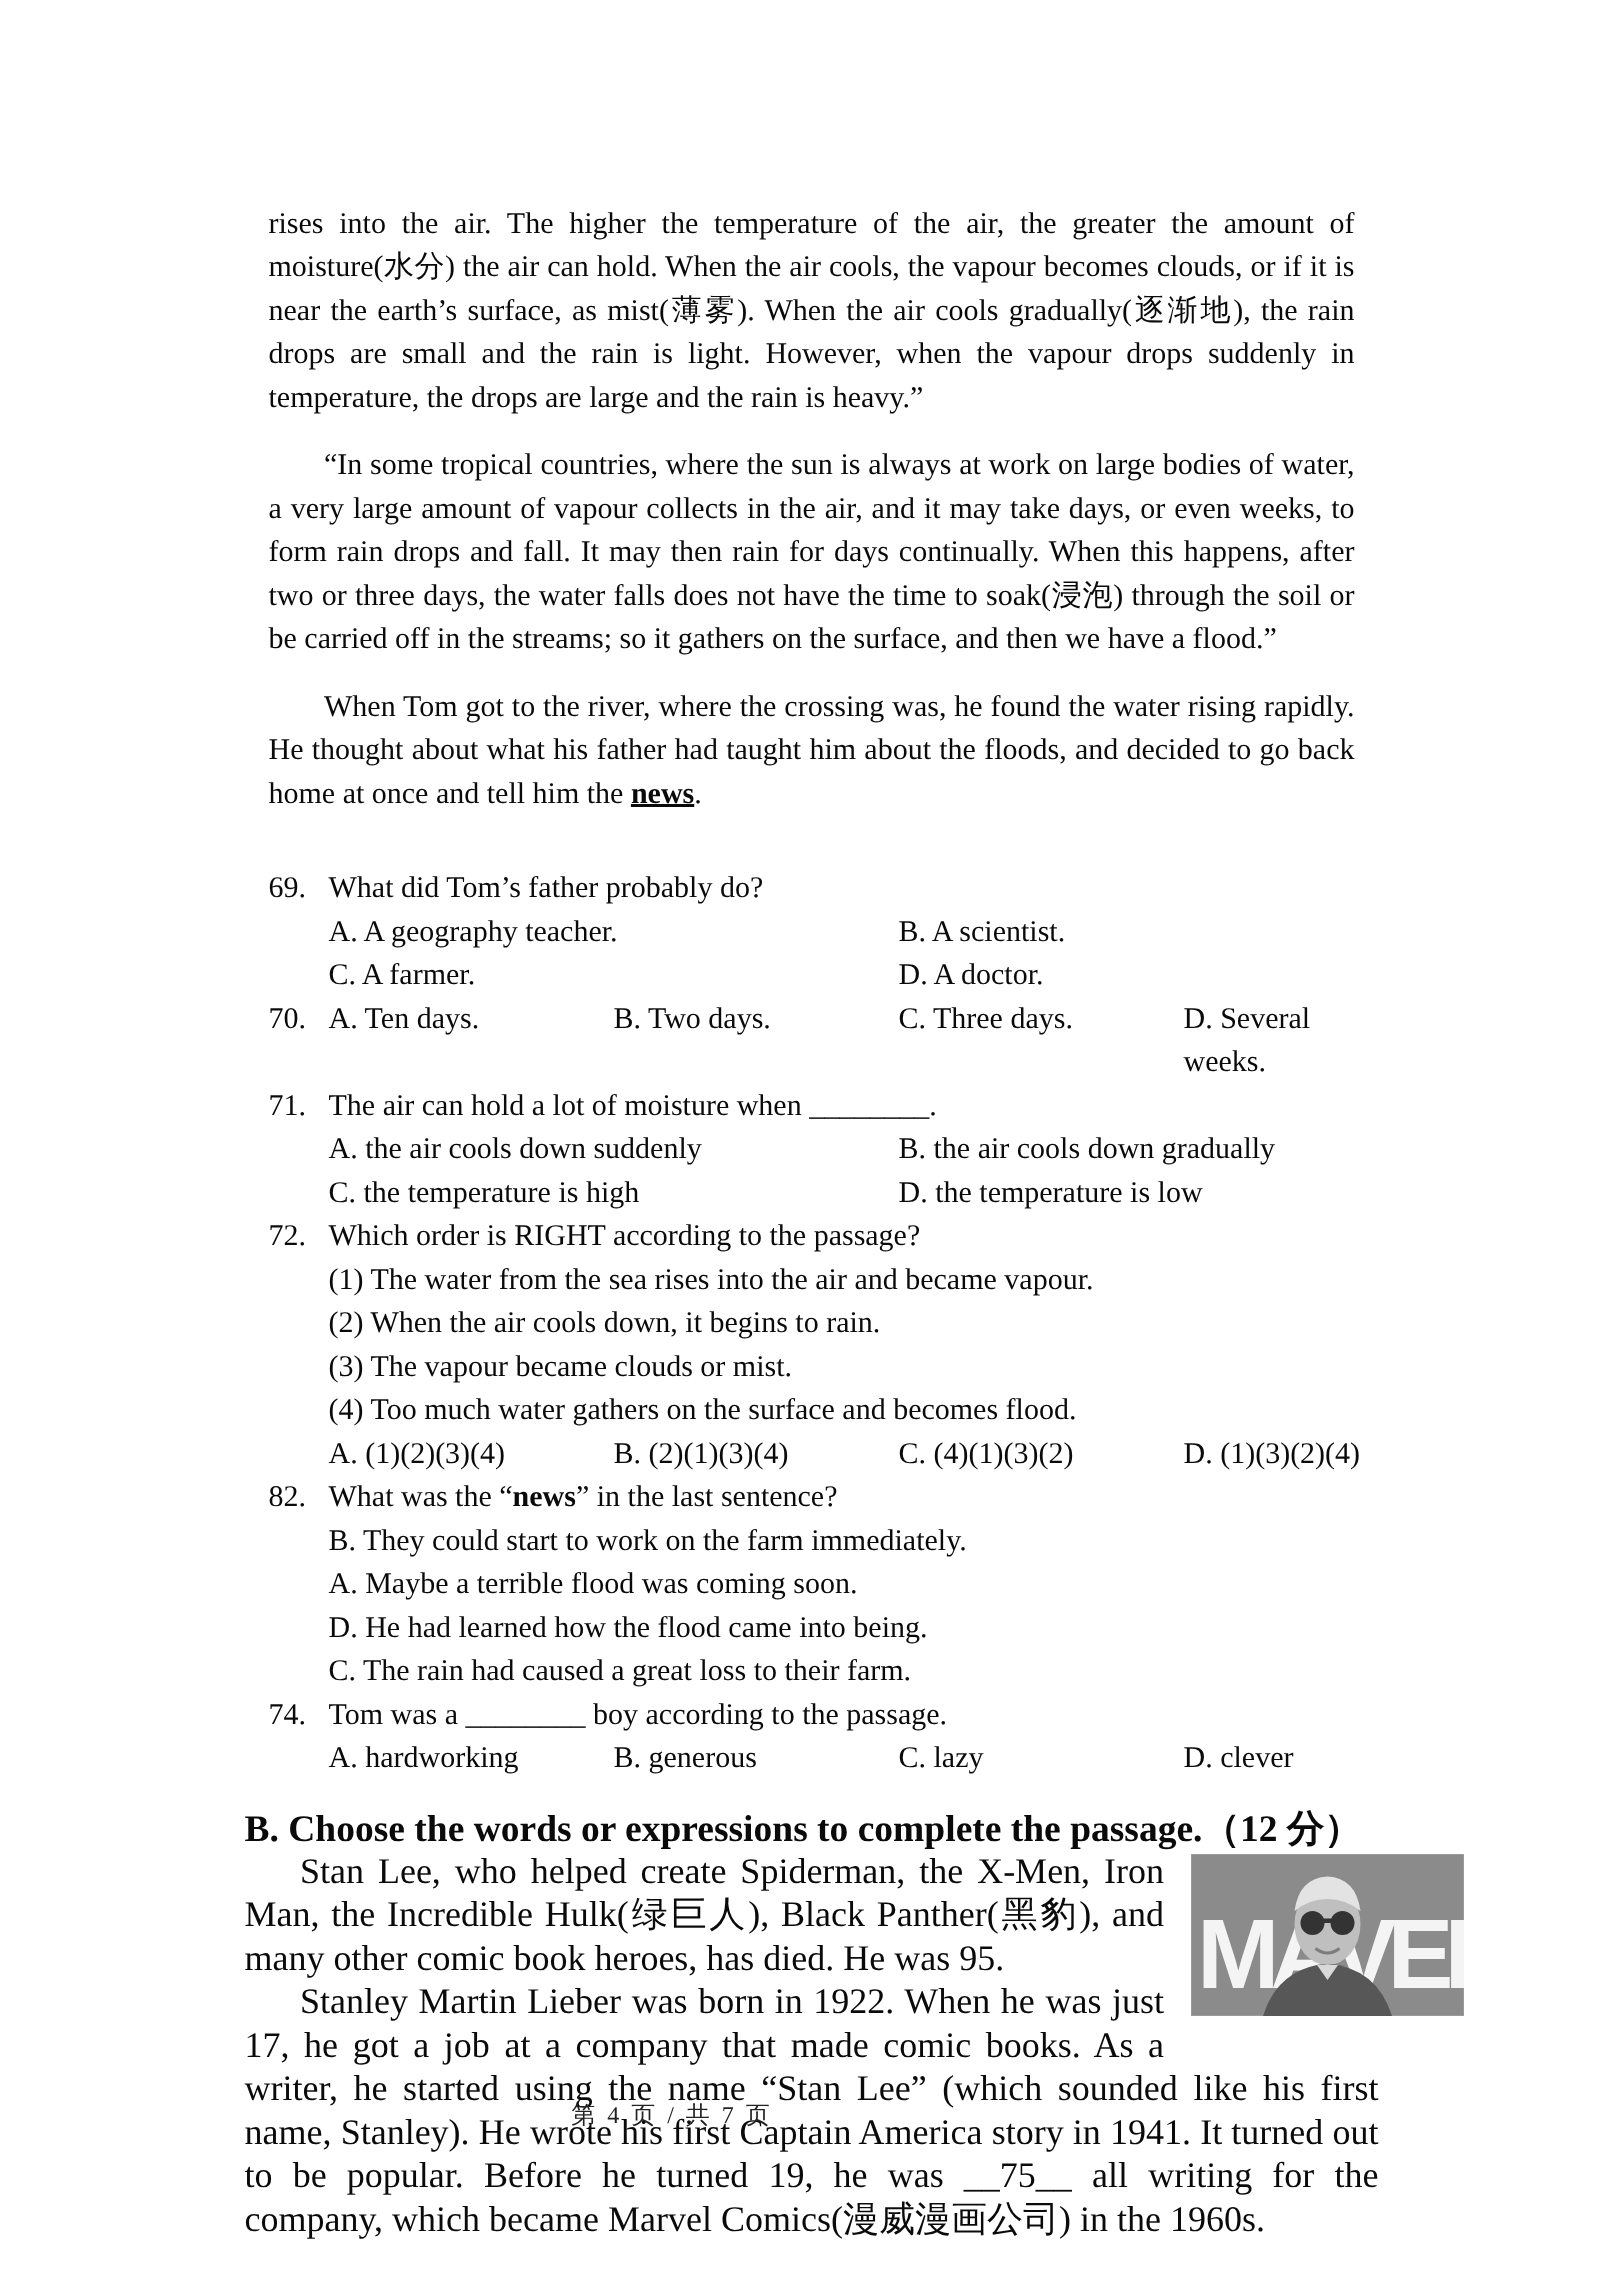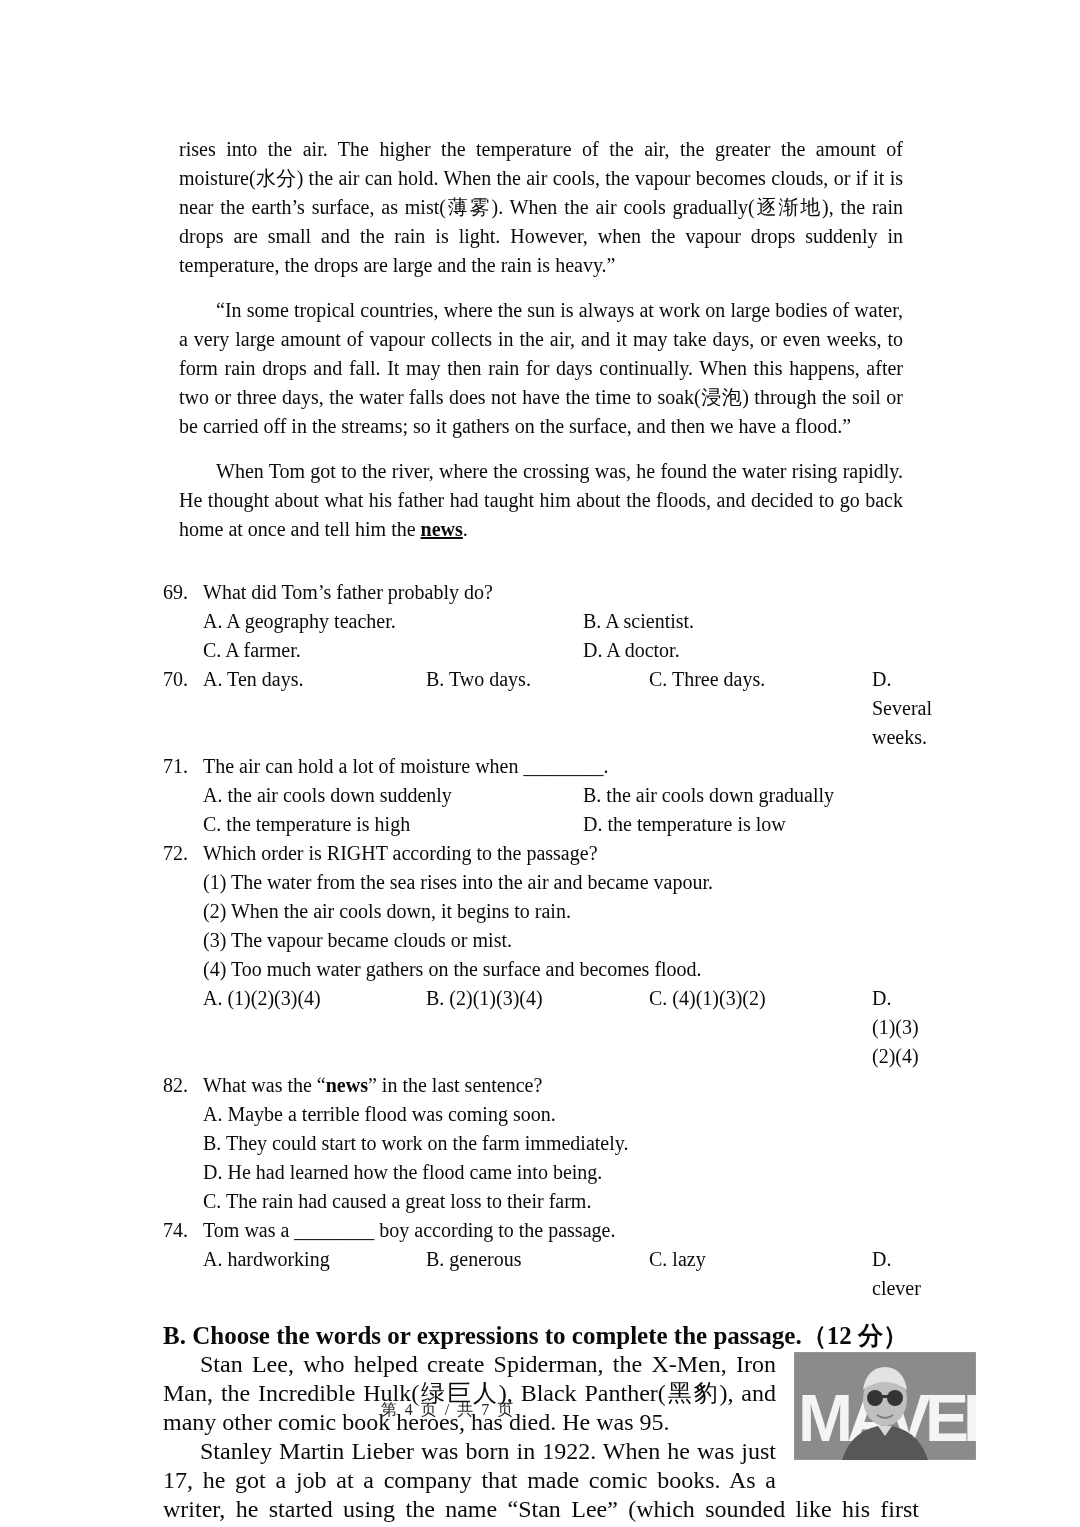--- a/index.html
+++ b/index.html
@@ -9,25 +9,25 @@
     position:relative; overflow:hidden;
   }
   .content { position:absolute; left:163px; top:119px; width:756px; }
   .passage p {
     margin:16px; font-size:20px; line-height:29px; text-align:justify;
   }
   .passage p.indent, .sectionb-body p { text-indent:37px; }
   .news-word { font-weight:bold; text-decoration:underline; }
   .bold-word { font-weight:bold; }
 
-  .questions { margin-top:34px; font-size:20px; line-height:29px; }
+  .questions { margin-top:34px; font-size:20px; line-height:29px;margin-left:16px; }
   .question { position:relative; padding-left:40px; }
   .qnum { position:absolute; left:0; top:0; }
   .opts2 { display:grid; grid-template-columns:380px auto; }
-  .opts4 { display:grid; grid-template-columns:190px 190px 190px auto;gap:33px; }
+  .opts4 { display:grid; grid-template-columns:190px 190px 190px auto; }
   .opts-stack div { display:block; }
   .subitems div { display:block; }
 
   .section-b { margin-top:18px; }
   .section-b h2 {
     margin:0; font-size:25px; line-height:29px; font-weight:bold;
   }
   .sectionb-body { }
   .sectionb-body p {
     margin:0; font-size:24px; line-height:29px; text-align:justify;
@@ -103,22 +103,22 @@
         <div>B. (2)(1)(3)(4)</div>
         <div>C. (4)(1)(3)(2)</div>
         <div>D. (1)(3)(2)(4)</div>
       </div>
     </div>
 
     <div class="question">
       <span class="qnum">82.</span>
       <div><span>What was the “</span><span class="bold-word">news</span><span>” in the last sentence?</span></div>
       <div class="opts-stack">
+        <div>B. They could start to work on the farm immediately.</div>
         <div>A. Maybe a terrible flood was coming soon.</div>
-        <div>B. They could start to work on the farm immediately.</div>
         <div>D. He had learned how the flood came into being.</div>
         <div>C. The rain had caused a great loss to their farm.</div>
       </div>
     </div>
 
     <div class="question">
       <span class="qnum">74.</span>
       <div>Tom was a ________ boy according to the passage.</div>
       <div class="opts4">
         <div>A. hardworking</div>

